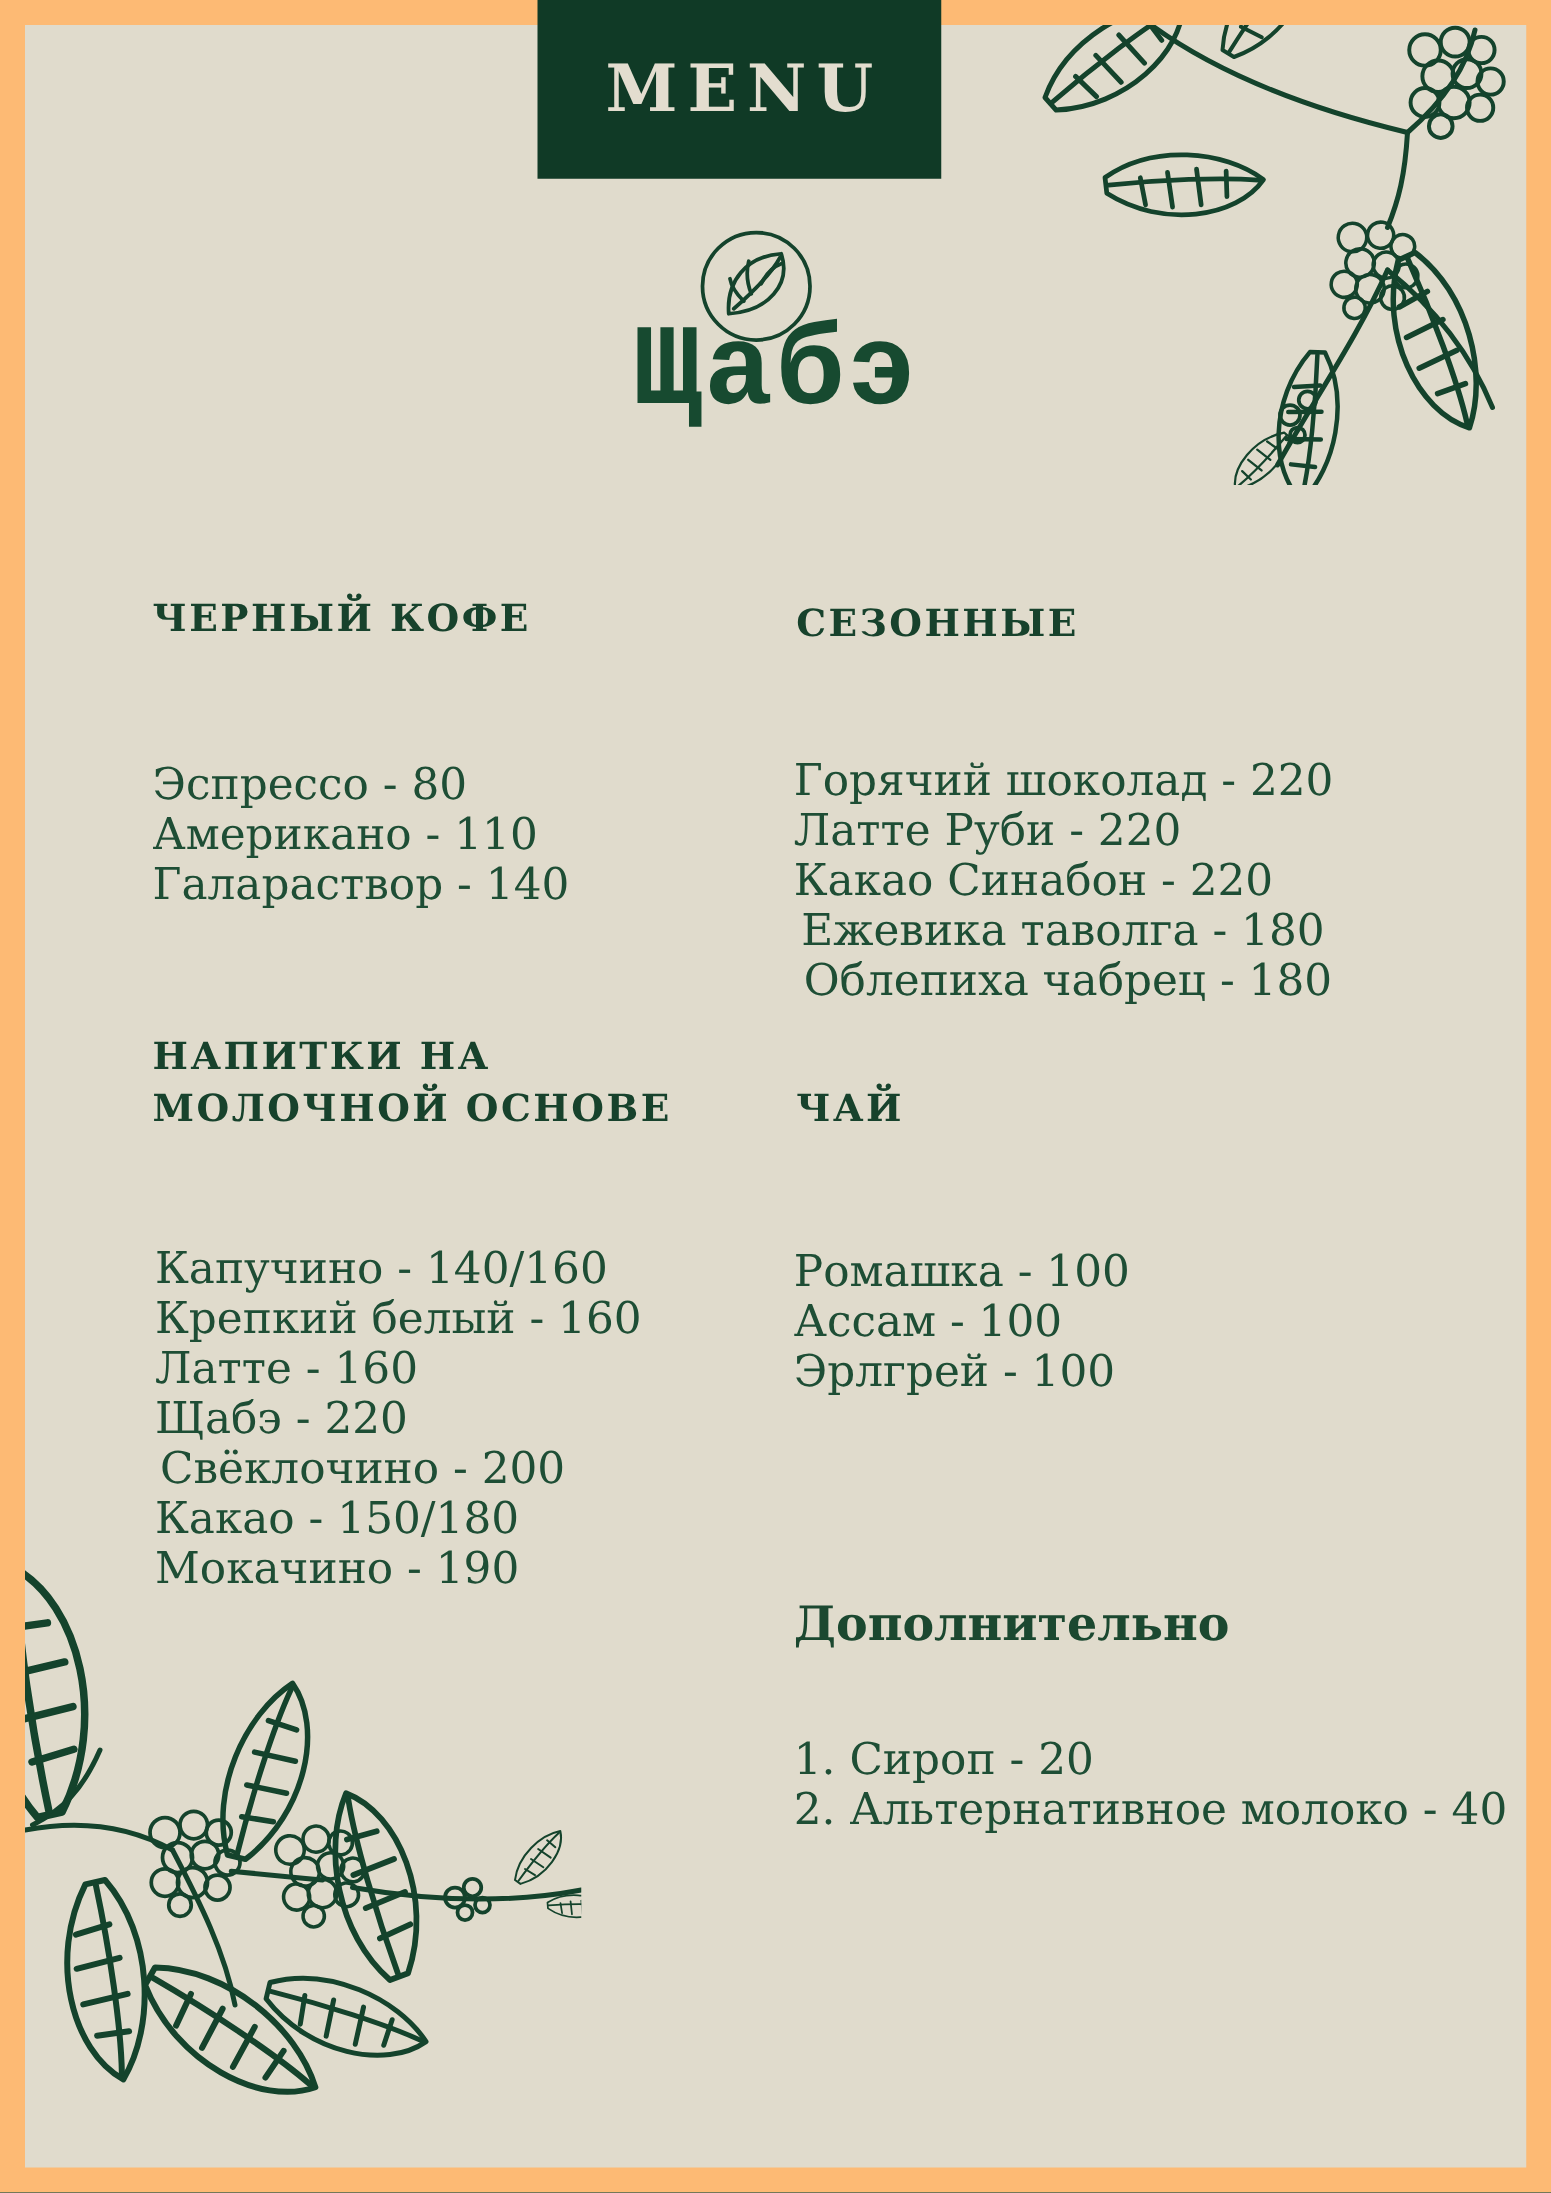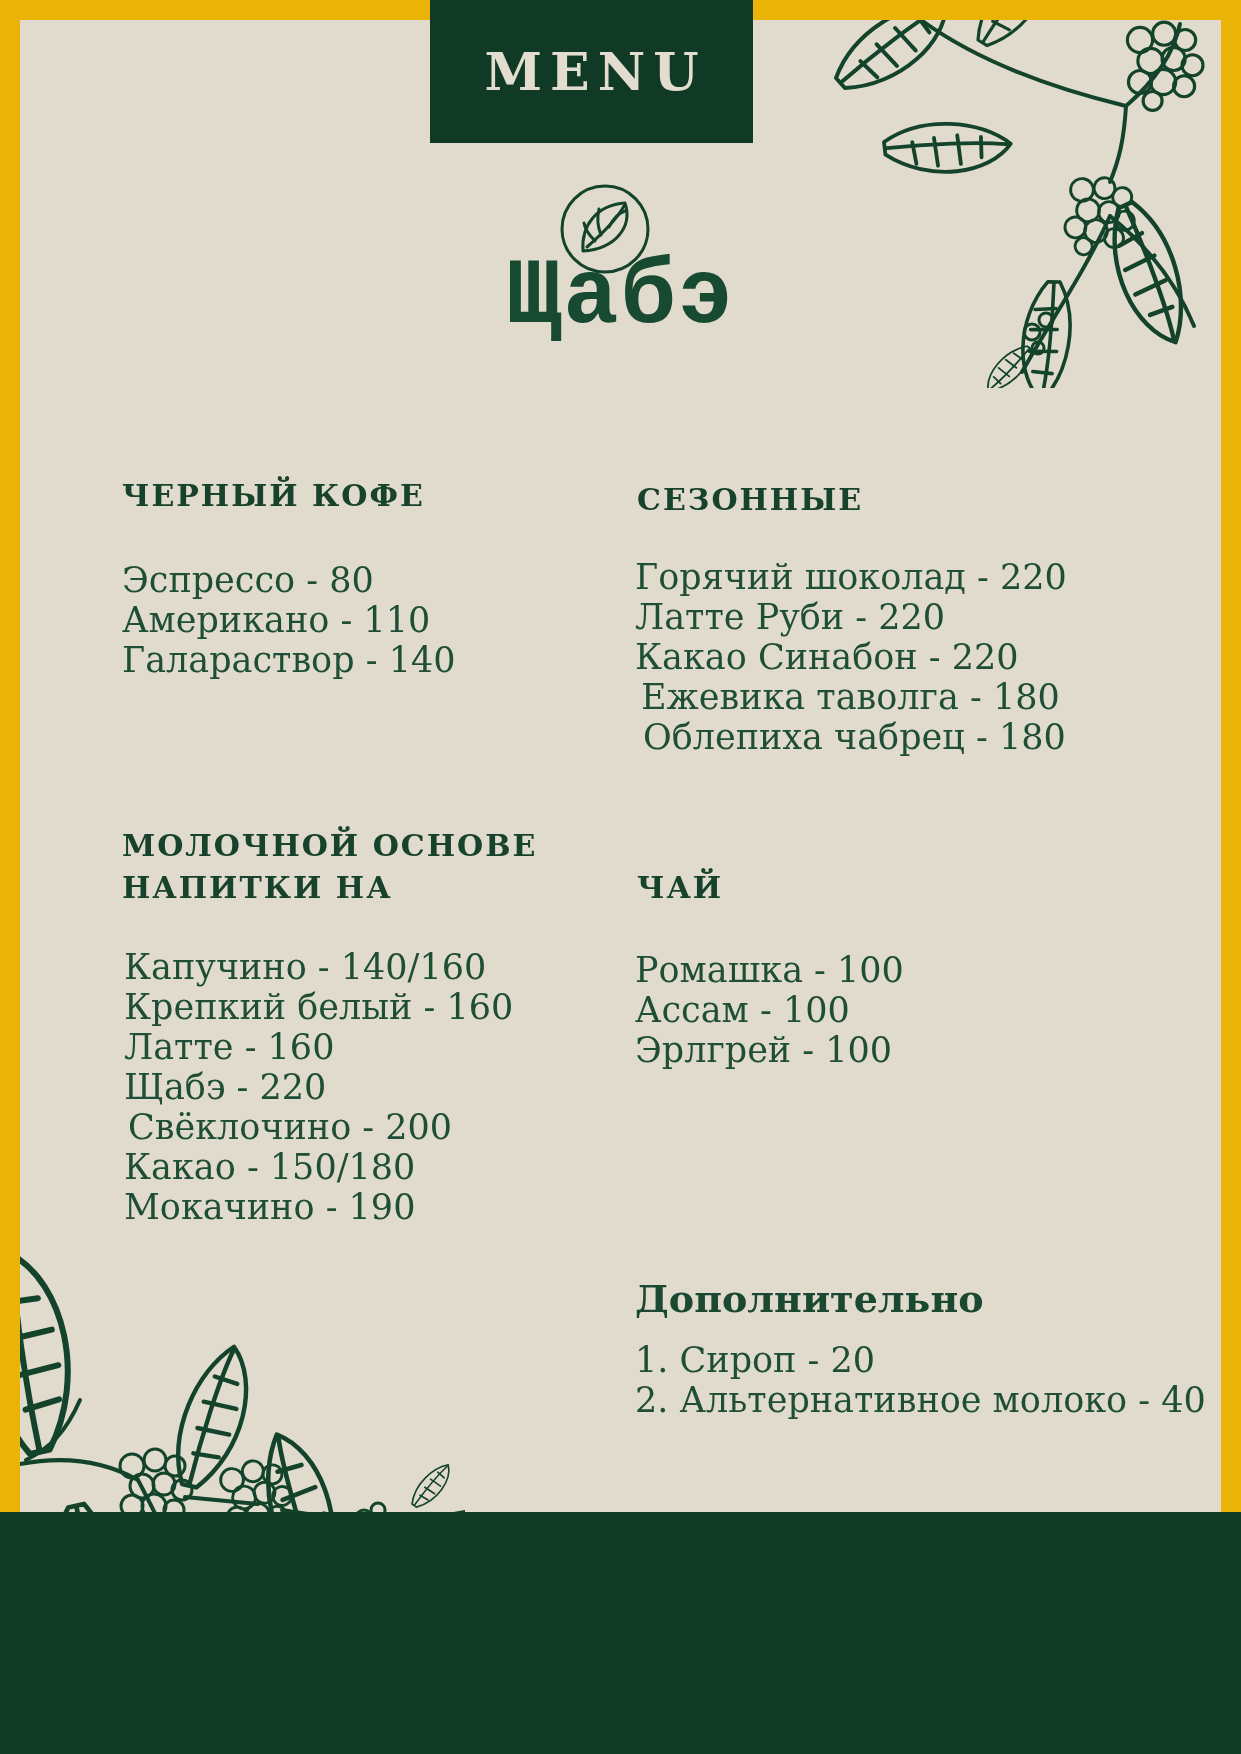--- a/index.html
+++ b/index.html
@@ -1,17 +1,17 @@
 <!DOCTYPE html>
 <html><head>
 <meta charset="utf-8">
 <style>
   html,body{margin:0;padding:0;background:#103a26;}
   .page{
-    position:relative;width:1241px;height:1512px;background:#eab308;
+    position:relative;width:1241px;height:1754px;background:#fdba74;
     font-family:"DejaVu Serif","Liberation Serif",serif;overflow:hidden;
   }
   .panel{
     position:absolute;left:20px;top:20px;width:1201px;height:1714px;
     background:#e0dbcc;
   }
   .menu-box{
     position:absolute;left:430px;top:0;width:323px;height:143px;
     background:#103a26;display:flex;align-items:center;justify-content:center;
   }
@@ -25,21 +25,21 @@
     font-family:Liberation Mono, monospace;font-weight:700;
     font-size:92px;color:#174a30;letter-spacing:2px;line-height:1;
   }
   .sec-title{
     font-family:"DejaVu Serif","Liberation Serif",serif;font-weight:700;
     font-size:30px;letter-spacing:2px;color:#17422c;line-height:42px;
     position:absolute;white-space:nowrap;
   }
   .items{
     position:absolute;font-size:35px;line-height:40px;color:#1e4e35;
-    font-family:"DejaVu Serif","Liberation Serif",serif;white-space:nowrap;
+    font-family:"DejaVu Serif","Liberation Serif",serif;white-space:nowrap;margin-top:48px;
   }
   .extras-title{
     position:absolute;font-family:"DejaVu Serif","Liberation Serif",serif;
     font-weight:600;font-size:38px;color:#1b4830;white-space:nowrap;margin-top:16px;
   }
   .art{stroke:#14432c;fill:none;stroke-width:4;stroke-linecap:round;stroke-linejoin:round;}
   .art-thin{stroke-width:3;}
   .deco{position:absolute;pointer-events:none;}
 </style>
 </head>
@@ -141,22 +141,22 @@
   <div class="sec-title" style="left:637px;top:479px;">СЕЗОННЫЕ</div>
   <div class="items" style="left:635px;top:557px;">
     <div>Горячий шоколад - 220</div>
     <div>Латте Руби - 220</div>
     <div>Какао Синабон - 220</div>
     <div style="padding-left:6px;">Ежевика таволга - 180</div>
     <div style="padding-left:8px;">Облепиха чабрец - 180</div>
   </div>
 
   <div class="sec-title" style="left:122px;top:825px;">
+    <div>НАПИТКИ НА</div>
     <div>МОЛОЧНОЙ ОСНОВЕ</div>
-    <div>НАПИТКИ НА</div>
   </div>
   <div class="items" style="left:124px;top:947px;">
     <div>Капучино - 140/160</div>
     <div>Крепкий белый - 160</div>
     <div>Латте - 160</div>
     <div>Щабэ - 220</div>
     <div style="padding-left:4px;">Свёклочино - 200</div>
     <div>Какао - 150/180</div>
     <div>Мокачино - 190</div>
   </div>

